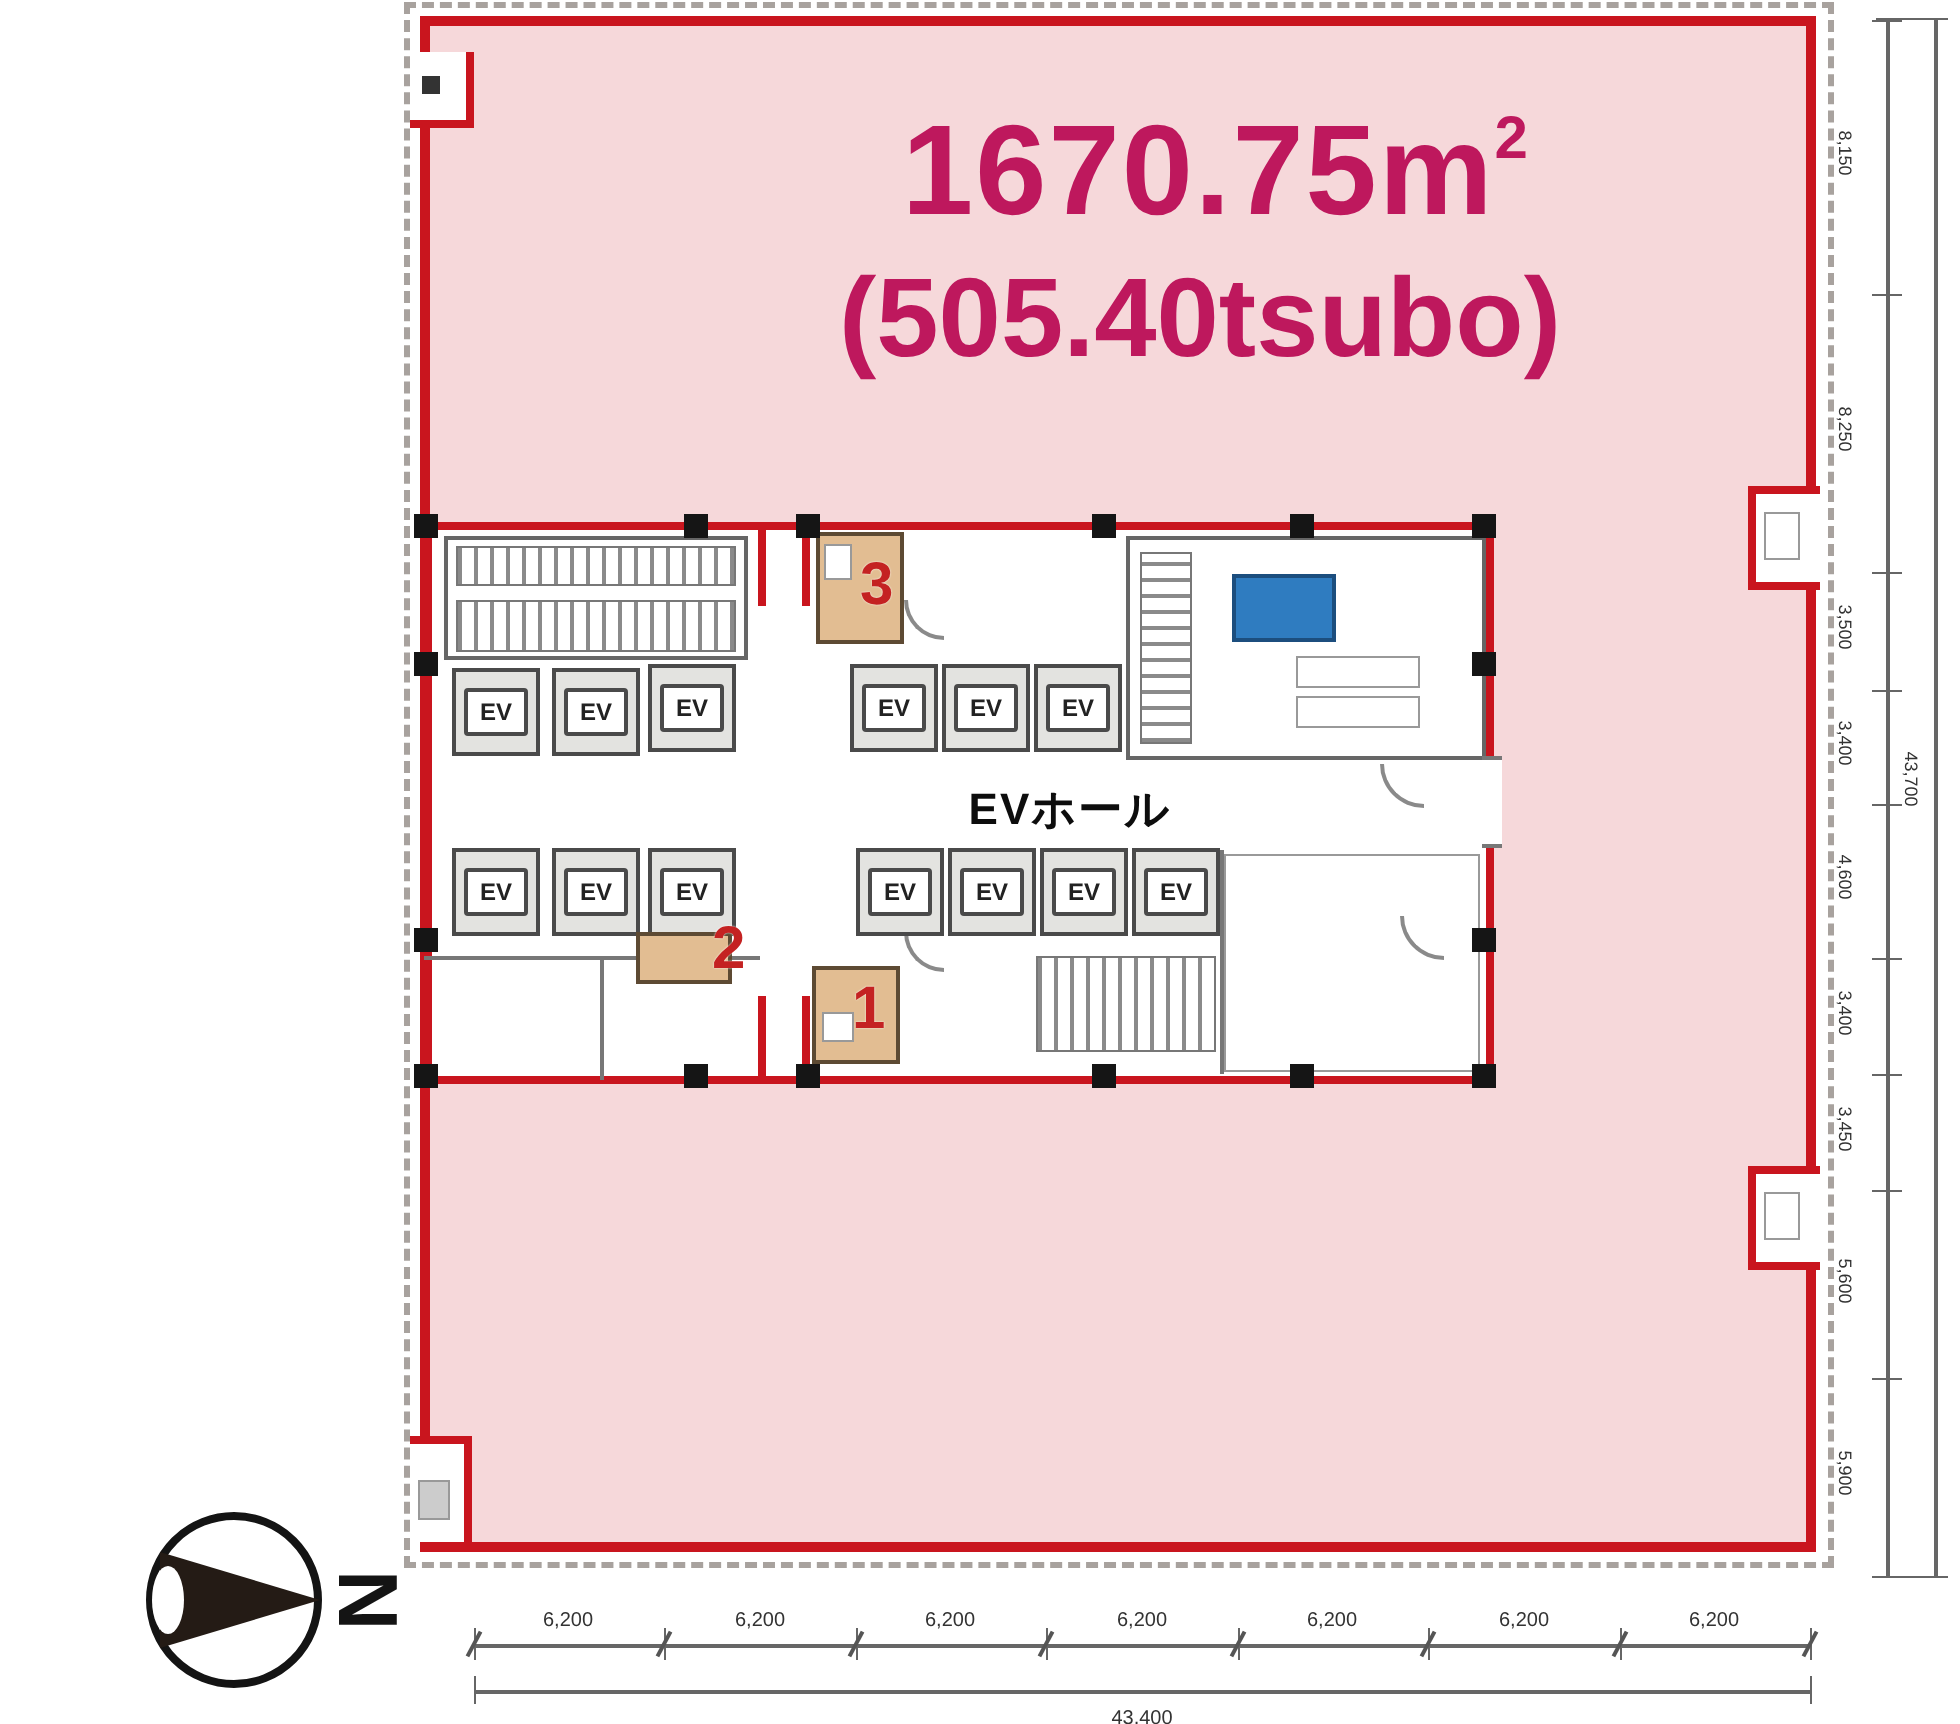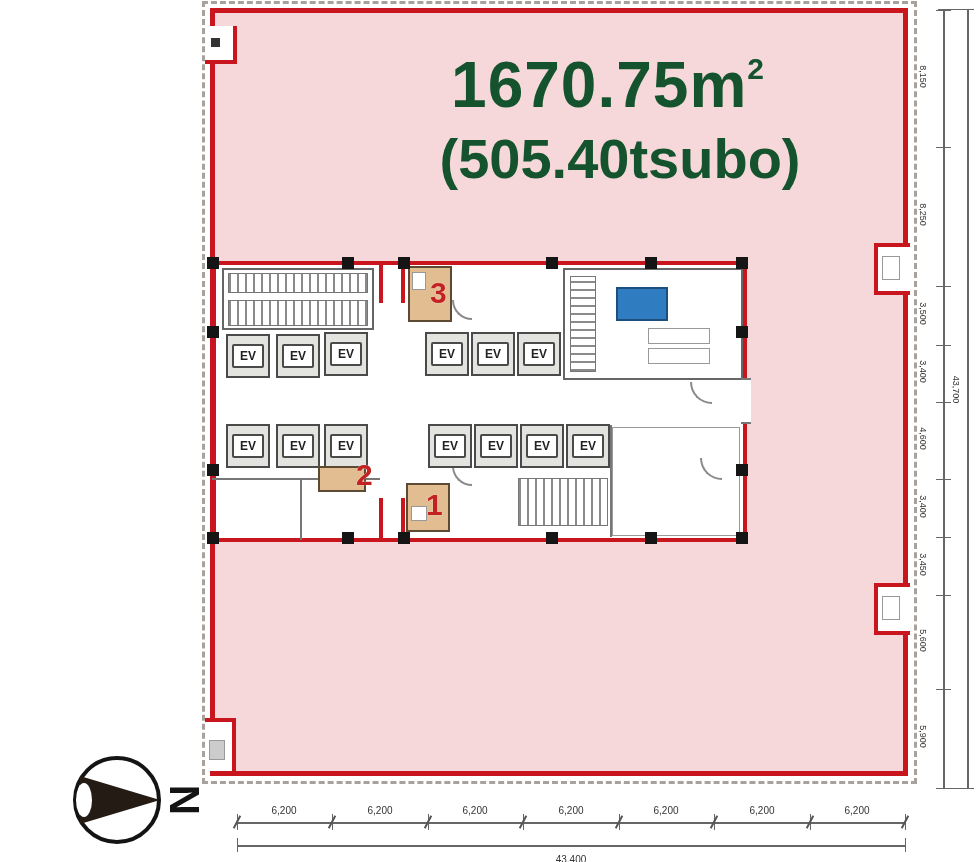--- a/index.html
+++ b/index.html
@@ -3,21 +3,21 @@
 <meta charset="utf-8">
 <style>
   html,body{margin:0;padding:0;background:#fff;font-family:"Liberation Sans",sans-serif;}
   #stage{position:relative;width:980px;height:862px;background:#ffffff;overflow:hidden;}
   .abs{position:absolute;box-sizing:border-box;}
   
   .frame{border:3px dashed #a8a29e;}
   
   .building{background:#f6d8da;border:5px solid #c9151e;}
   
-  .area-line{width:520px;text-align:center;color:#14532d;font-weight:600;}
+  .area-line{width:520px;text-align:center;color:#be185d;font-weight:600;}
   .area-main{font-size:64px;letter-spacing:1px;}
   .area-sup{font-size:30px;vertical-align:28px;}
   .area-tsubo{font-size:56px;}
   
   .core{background:#fff;border:4px solid #c9151e;}
   .wall{background:#777;}
   .room{border:2px solid #666;background:#fff;}
   .room-light{border:1px solid #999;background:#fff;}
   .hatch{background:repeating-linear-gradient(90deg,#8a8a8a 0 2px,transparent 2px 8px);border:1px solid #777;}
   .hatch-v{background:repeating-linear-gradient(0deg,#8a8a8a 0 2px,transparent 2px 8px);border:1px solid #777;}
@@ -43,21 +43,21 @@
 
 <div id="stage">
 
   <div class="abs frame" style="left:202px;top:1px;width:715px;height:783px;"></div>
 
   <div class="abs building" style="left:210px;top:8px;width:698px;height:768px;"></div>
 
   <div class="abs area-line area-main" style="left:348px;top:48px;">
     <span>1670.75m</span><span class="area-sup">2</span>
   </div>
-  <div class="abs area-line area-tsubo" style="left:360px;top:126px;">(505.40tsubo)</div>
+  <div class="abs area-line area-tsubo" style="left:340px;top:126px;">(505.40tsubo)</div>
 
   <div class="abs notch" style="left:205px;top:26px;width:32px;height:38px;border-right:4px solid #c9151e;border-bottom:4px solid #c9151e;"></div>
   <div class="abs" style="left:211px;top:38px;width:9px;height:9px;background:#333;"></div>
   <div class="abs notch" style="left:874px;top:243px;width:36px;height:52px;border-left:4px solid #c9151e;border-top:4px solid #c9151e;border-bottom:4px solid #c9151e;"></div>
   <div class="abs room-light" style="left:882px;top:256px;width:18px;height:24px;"></div>
   <div class="abs notch" style="left:874px;top:583px;width:36px;height:52px;border-left:4px solid #c9151e;border-top:4px solid #c9151e;border-bottom:4px solid #c9151e;"></div>
   <div class="abs room-light" style="left:882px;top:596px;width:18px;height:24px;"></div>
   <div class="abs notch" style="left:205px;top:718px;width:31px;height:53px;border-top:4px solid #c9151e;border-right:4px solid #c9151e;"></div>
   <div class="abs room-light" style="left:209px;top:740px;width:16px;height:20px;background:#ccc;"></div>
 
@@ -129,20 +129,21 @@
   <div class="abs ev" style="left:474px;top:424px;width:44px;height:44px;">
       <div class="ev-in">EV</div>
     </div>
   <div class="abs ev" style="left:520px;top:424px;width:44px;height:44px;">
       <div class="ev-in">EV</div>
     </div>
   <div class="abs ev" style="left:566px;top:424px;width:44px;height:44px;">
       <div class="ev-in">EV</div>
     </div>
 
+  <div class="abs evhall" style="left:455px;top:390px;width:160px;">EVホール</div>
 
   <div class="abs tan" style="left:408px;top:266px;width:44px;height:56px;"></div>
   <div class="abs room-light" style="left:412px;top:272px;width:14px;height:18px;"></div>
   <div class="abs marker" style="left:430px;top:278px;">3</div>
 
   <div class="abs tan" style="left:318px;top:466px;width:48px;height:26px;"></div>
   <div class="abs marker" style="left:356px;top:460px;">2</div>
 
   <div class="abs tan" style="left:406px;top:483px;width:44px;height:49px;"></div>
   <div class="abs room-light" style="left:411px;top:506px;width:16px;height:15px;"></div>

